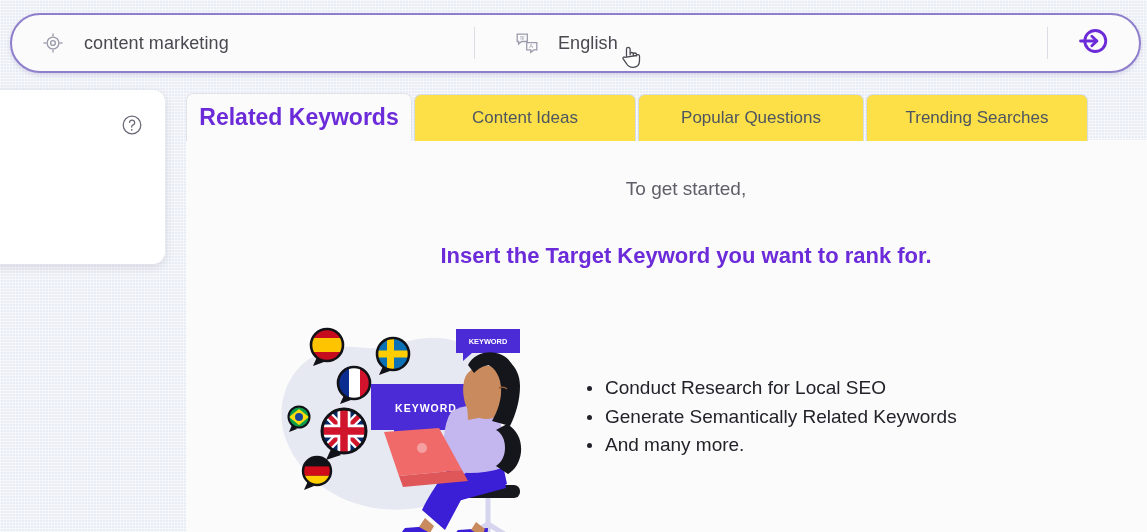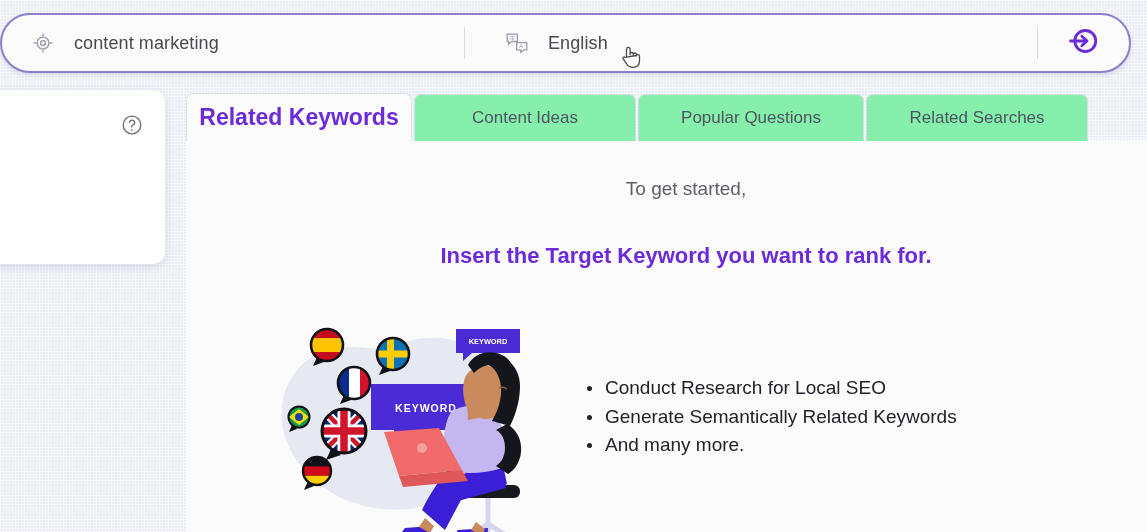--- a/index.html
+++ b/index.html
@@ -23,21 +23,21 @@
     background-image:
       repeating-linear-gradient(0deg, rgba(255,255,255,.55) 0 1px, transparent 1px 3px),
       repeating-linear-gradient(90deg, rgba(255,255,255,.45) 0 1px, transparent 1px 3px);
     pointer-events: none;
     z-index: 0;
   }
 
   
   #search-bar {
     position: absolute;
-    left: 0;
+    left: 10px;
     top: 13px;
     width: 1131px;
     height: 60px;
     background: #fbfbfc;
     border: 2px solid #8e7ecb;
     border-radius: 34px;
     display: flex;
     align-items: flex-start;
     box-shadow: 0 2px 4px rgba(90,80,160,.18);
     z-index: 5;
@@ -157,21 +157,21 @@
     align-items: flex-end;
     z-index: 4;
   }
   .tab {
     height: 47px;
     display: flex;
     align-items: center;
     justify-content: center;
     font-size: 17px;
     color: #4d5560;
-    background: #86efac;
+    background: #fde047;
     border: 1px solid #d4dae6;
     border-bottom: none;
     border-radius: 7px 7px 0 0;
     margin-right: 2px;
     padding: 0 20px;
     white-space: nowrap;
   }
   .tab.active {
     background: #fbfbfb;
     color: #6c2bd9;
@@ -316,21 +316,21 @@
   <div class="tab active" id="tab-0">
     <span>Related Keywords</span>
   </div>
   <div class="tab" id="tab-1">
     <span>Content Ideas</span>
   </div>
   <div class="tab" id="tab-2">
     <span>Popular Questions</span>
   </div>
   <div class="tab" id="tab-3">
-    <span>Related Searches</span>
+    <span>Trending Searches</span>
   </div>
 </div>
 
 <div id="intro-line">To get started,</div>
 <div id="headline">Insert the Target Keyword you want to rank for.</div>
 
 <ul id="feature-list">
   <li>Conduct Research for Local SEO</li>
   <li>Generate Semantically Related Keywords</li>
   <li>And many more.</li>

